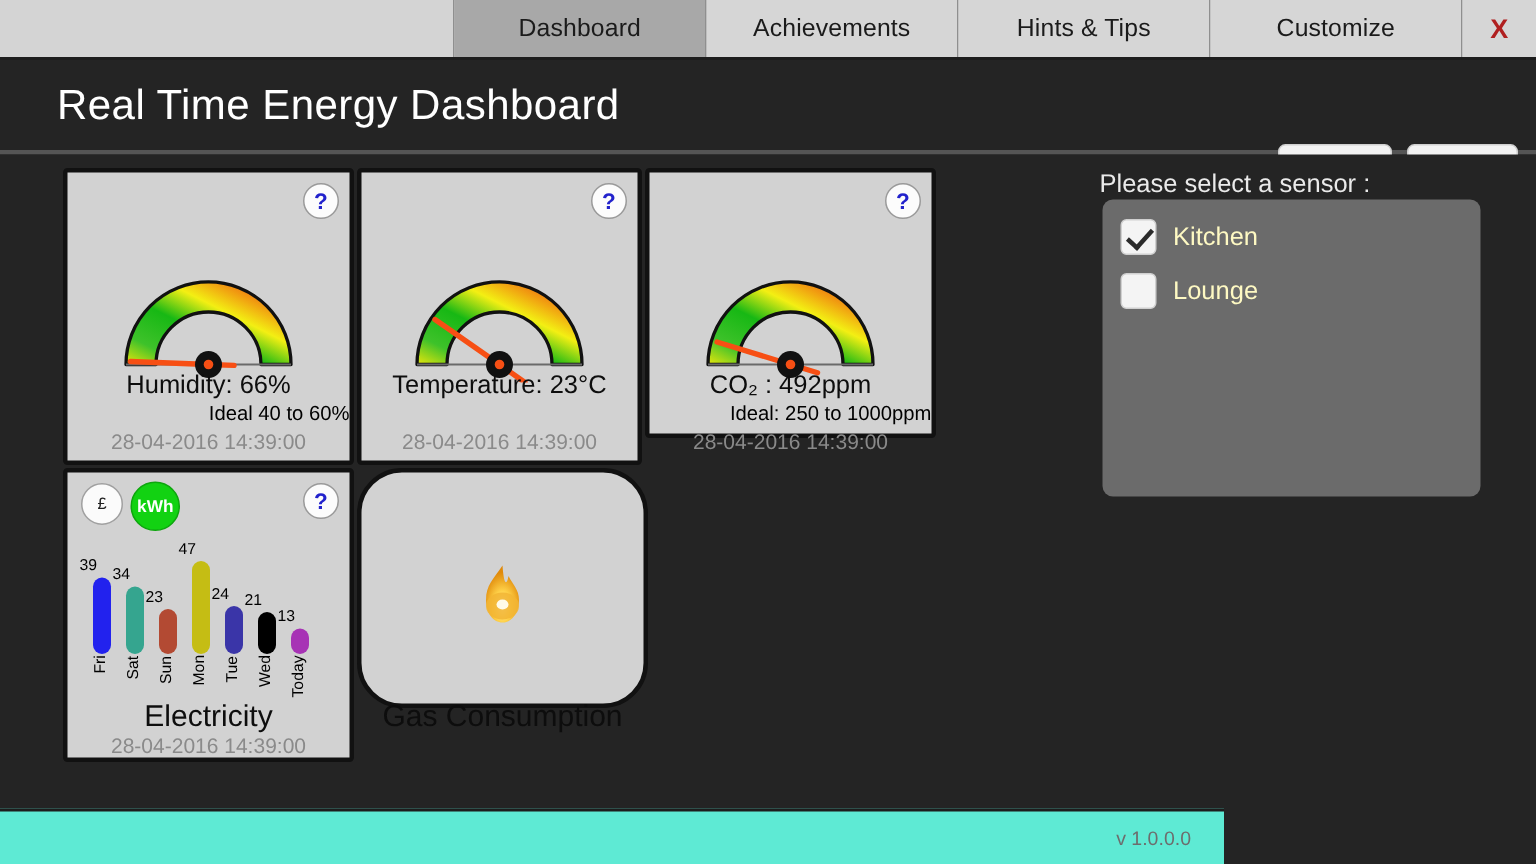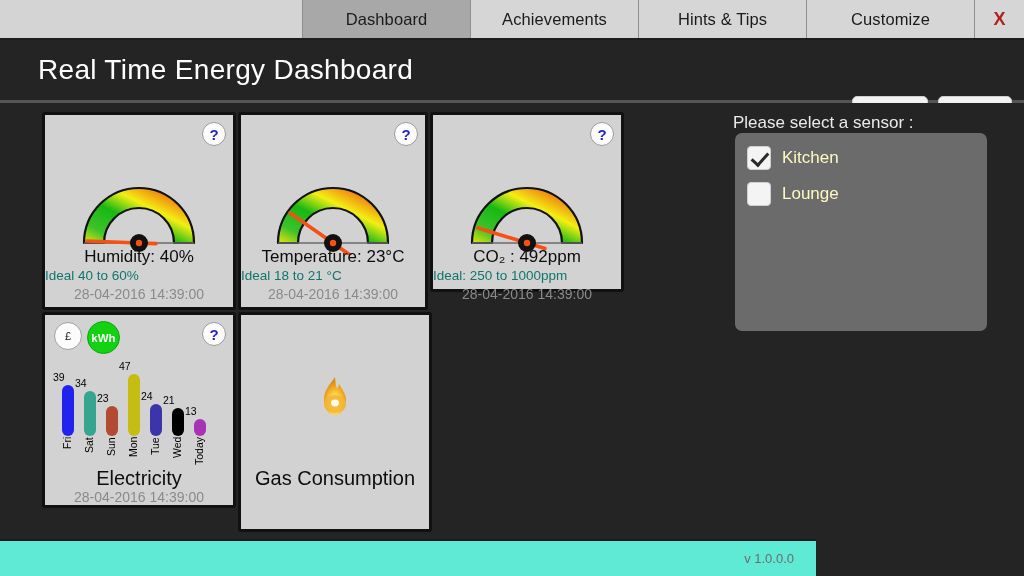--- a/index.html
+++ b/index.html
@@ -115,21 +115,21 @@
     position: absolute;
     background: #d2d2d2;
     border: 3px solid #111111;
     border-radius: 3px;
     box-sizing: border-box;
   }
   #tile-humidity    { left: 42px;  top: 9px;   width: 194px; height: 198px; }
   #tile-temperature { left: 238px; top: 9px;   width: 190px; height: 198px; }
   #tile-co2         { left: 430px; top: 9px;   width: 194px; height: 180px; }
   #tile-electricity { left: 42px;  top: 209px; width: 194px; height: 196px; }
-  #tile-gas         { left: 238px; top: 209px; width: 194px; height: 220px; }
+  #tile-gas         { left: 238px; top: 209px; width: 194px; height: 160px; border-radius: 30px; }
 
   .help-btn {
     position: absolute;
     right: 7px;
     top: 7px;
     width: 24px;
     height: 24px;
     border-radius: 50%;
     background: #fcfcfc;
     border: 1px solid #9a9a9a;
@@ -154,22 +154,22 @@
     position: absolute;
     left: 0; right: 0;
     text-align: center;
     color: #0d0d0d;
     font-size: 17px;
     white-space: nowrap;
   }
   .tile-sub {
     position: absolute;
     left: 0; right: 0;
-    text-align: left;
-    color: #0f766e;
+    text-align: right;
+    color: #000000;
     font-size: 13.5px;
     white-space: nowrap;
   }
   .tile-time {
     position: absolute;
     left: 0; right: 0;
     text-align: center;
     color: #8a8a8a;
     font-size: 14px;
     white-space: nowrap;
@@ -368,21 +368,21 @@
             </linearGradient>
           </defs>
           <path d="M 20 108 A 55 55 0 1 1 130 108 L 110 108 A 35 35 0 1 0 40 108 Z" fill="url(#gradH)" stroke="#111" stroke-width="2.2" stroke-linejoin="round"></path>
           <line x1="20" y1="108" x2="130" y2="108" stroke="#6a6a6a" stroke-width="1.4"></line>
           <line x1="75" y1="108" x2="23" y2="106" stroke="#f74f14" stroke-width="3.6" stroke-linecap="round"></line>
           <line x1="75" y1="108" x2="92" y2="108.6" stroke="#f74f14" stroke-width="3.6" stroke-linecap="round"></line>
           <circle cx="75" cy="108" r="9" fill="#111111"></circle>
           <circle cx="75" cy="108" r="3.2" fill="#f74f14"></circle>
         </svg>
       </div>
-      <div class="tile-label" style="top:132px">Humidity:  40%</div>
+      <div class="tile-label" style="top:132px">Humidity:  66%</div>
       <div class="tile-sub" style="top:153px">Ideal 40 to 60%</div>
       <div class="tile-time" style="top:171px">28-04-2016 14:39:00</div>
     </div>
 
     <div class="tile" id="tile-temperature">
       <div class="help-btn">?</div>
       <div class="gauge-wrap">
         <svg viewBox="0 0 150 120" width="150" height="120">
           <defs>
             <linearGradient id="gradT" x1="0" y1="1" x2="1" y2="0">
@@ -396,21 +396,20 @@
           </defs>
           <path d="M 20 108 A 55 55 0 1 1 130 108 L 110 108 A 35 35 0 1 0 40 108 Z" fill="url(#gradT)" stroke="#111" stroke-width="2.2" stroke-linejoin="round"></path>
           <line x1="20" y1="108" x2="130" y2="108" stroke="#6a6a6a" stroke-width="1.4"></line>
           <line x1="75" y1="108" x2="32" y2="78" stroke="#f74f14" stroke-width="3.6" stroke-linecap="round"></line>
           <line x1="75" y1="108" x2="92" y2="120" stroke="#f74f14" stroke-width="3.6" stroke-linecap="round"></line>
           <circle cx="75" cy="108" r="9" fill="#111111"></circle>
           <circle cx="75" cy="108" r="3.2" fill="#f74f14"></circle>
         </svg>
       </div>
       <div class="tile-label" style="top:132px">Temperature: 23°C</div>
-      <div class="tile-sub" style="top:153px">Ideal 18 to 21 °C</div>
       <div class="tile-time" style="top:171px">28-04-2016 14:39:00</div>
     </div>
 
     <div class="tile" id="tile-co2">
       <div class="help-btn">?</div>
       <div class="gauge-wrap">
         <svg viewBox="0 0 150 120" width="150" height="120">
           <defs>
             <linearGradient id="gradC" x1="0" y1="1" x2="1" y2="0">
               <stop offset="0%" stop-color="#e9e60b"></stop>

